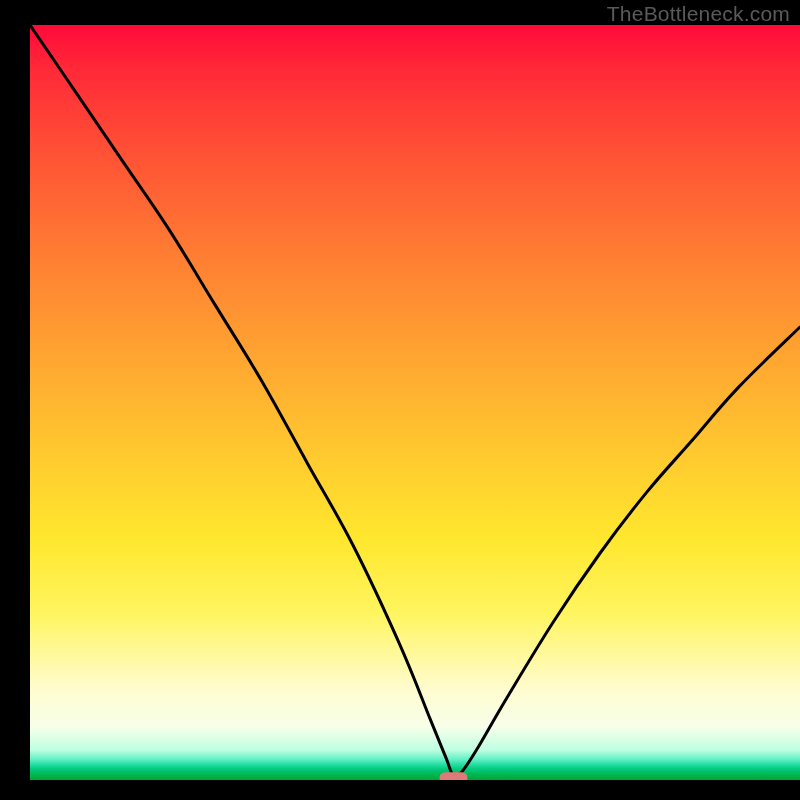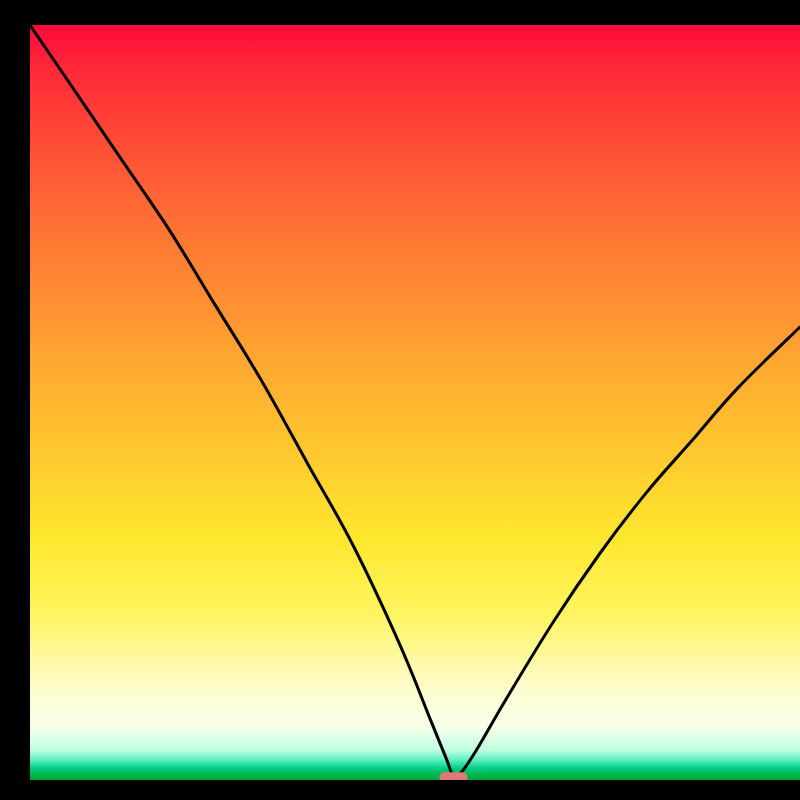--- a/index.html
+++ b/index.html
@@ -75,20 +75,21 @@
   .marker {
     fill: #e07a7a;
     stroke: none;
   }
 </style>
 </head>
 <body>
 
 <div class="container">
 
+  <div class="attribution">TheBottleneck.com</div>
 
   <div class="plot-area">
     <div class="gradient"></div>
 
     <svg class="curve-svg" viewBox="0 0 770 755" preserveAspectRatio="none">
       <path id="curve-path" class="curve-path" d="M 0.0 0.0 C 8.3 12.2, 29.6 43.5, 46.2 67.9 C 62.8 92.4, 75.8 111.4, 92.4 135.9 C 109.0 160.4, 122.0 178.0, 138.6 203.9 C 155.2 229.7, 168.2 252.2, 184.8 279.4 C 201.4 306.5, 214.4 326.3, 231.0 354.8 C 247.6 383.4, 260.6 408.0, 277.2 437.9 C 293.8 467.8, 306.8 488.3, 323.4 521.0 C 340.0 553.6, 355.7 587.8, 369.6 619.1 C 383.5 650.4, 392.1 674.2, 400.4 694.6 C 408.7 715.0, 411.6 722.2, 415.8 732.4 C 420.0 742.5, 420.7 748.5, 423.5 751.2 C 426.3 753.9, 427.0 752.2, 431.2 747.5 C 435.4 742.7, 438.3 738.4, 446.6 724.8 C 454.9 711.2, 463.5 695.1, 477.4 672.0 C 491.3 648.8, 507.0 622.3, 523.6 596.5 C 540.2 570.6, 553.2 551.6, 569.8 528.5 C 586.4 505.4, 599.4 488.5, 616.0 468.1 C 632.6 447.7, 645.6 434.3, 662.2 415.3 C 678.8 396.2, 689.0 382.8, 708.4 362.4 C 727.8 342.0, 758.9 312.9, 770.0 302.0"></path>
       <rect id="marker-rect" class="marker" rx="5.5" ry="5.5" x="409.5" y="747.2" width="28" height="11" fill="#e07a7a"></rect>
     </svg>
   </div>
 

